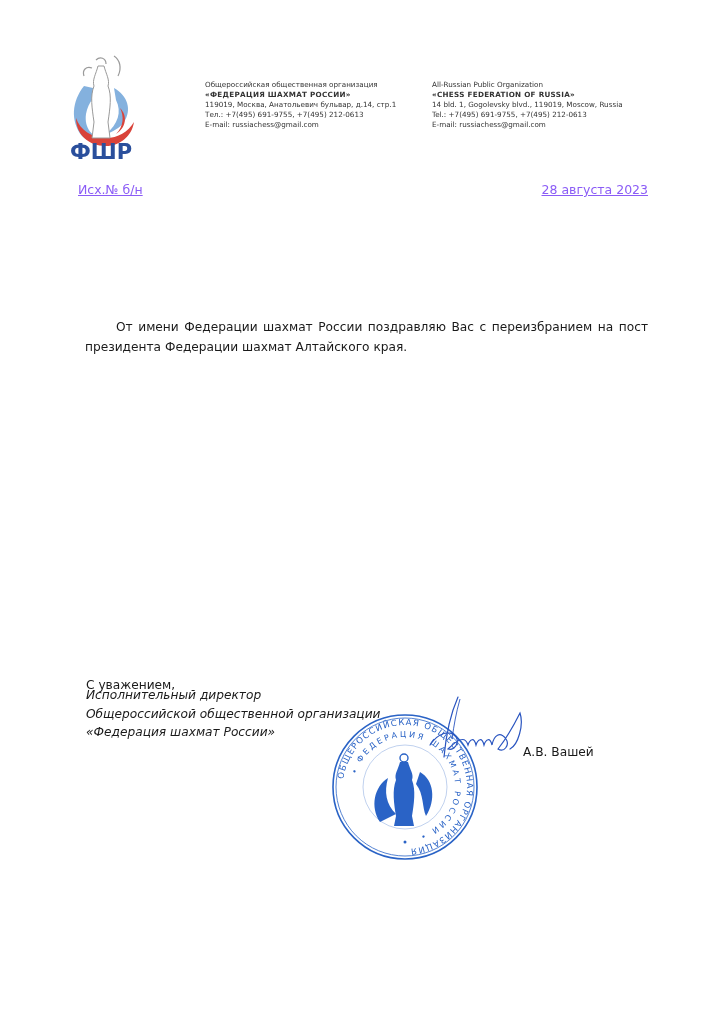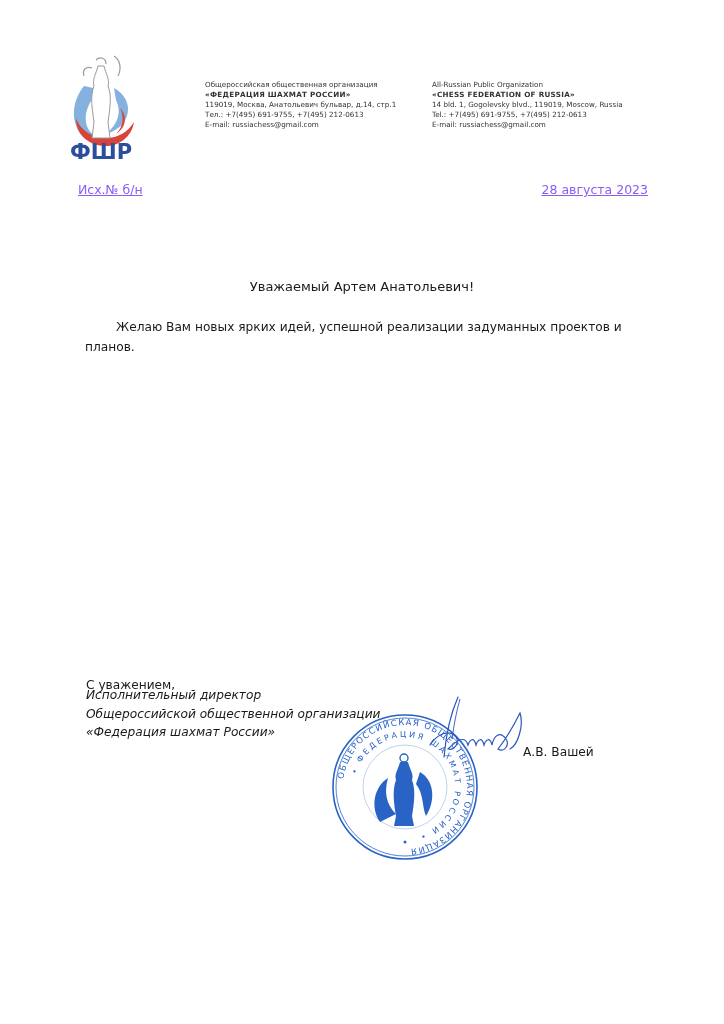--- a/index.html
+++ b/index.html
@@ -53,24 +53,23 @@
     <div>All-Russian Public Organization</div>
     <div class="bold">«CHESS  FEDERATION  OF  RUSSIA»</div>
     <div>14 bld. 1, Gogolevsky blvd., 119019, Moscow, Russia</div>
     <div>Tel.: +7(495) 691-9755, +7(495) 212-0613</div>
     <div>E-mail: russiachess@gmail.com</div>
   </div>
 
   <div class="ref left">Исх.№  б/н</div>
   <div class="ref right">28 августа 2023</div>
 
-  <div class="greeting">Уважаемый Артем Анатольевич!</div>
 
   <div class="body">
-    <p class="last">Желаю Вам новых ярких идей, успешной реализации задуманных проектов и планов.</p>
+    <p>От имени Федерации шахмат России поздравляю Вас с переизбранием на пост президента Федерации шахмат Алтайского края.</p>
   </div>
 
   <div class="sign regards">С уважением,</div>
   <div class="sign title">
     <div>Исполнительный директор</div>
     <div>Общероссийской общественной организации</div>
     <div>«Федерация шахмат России»</div>
   </div>
 
   <svg class="stamp" viewBox="0 0 150 150">

